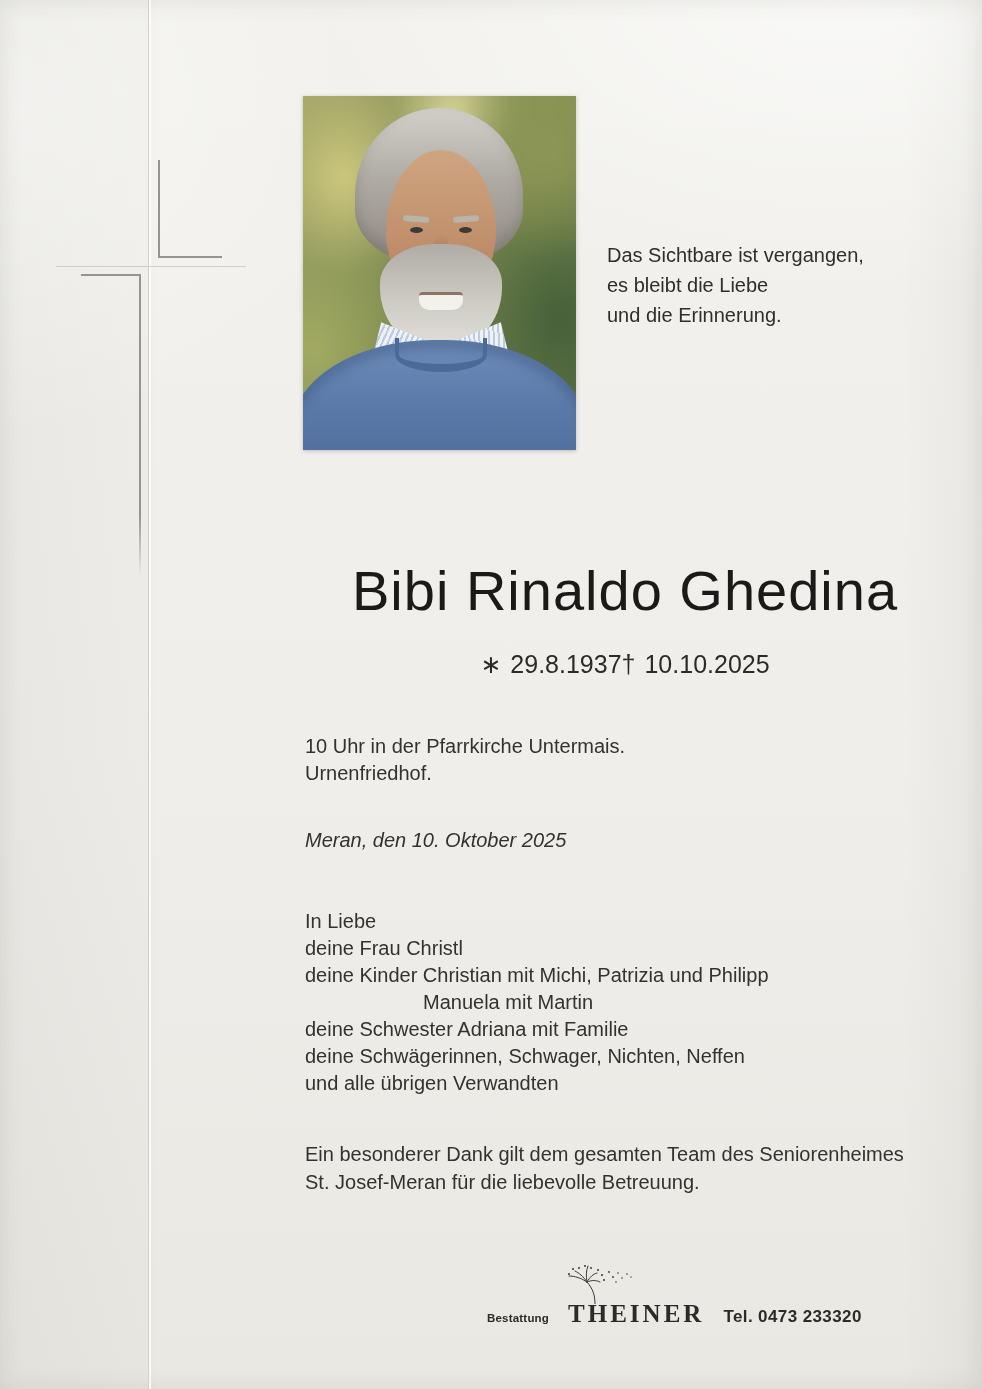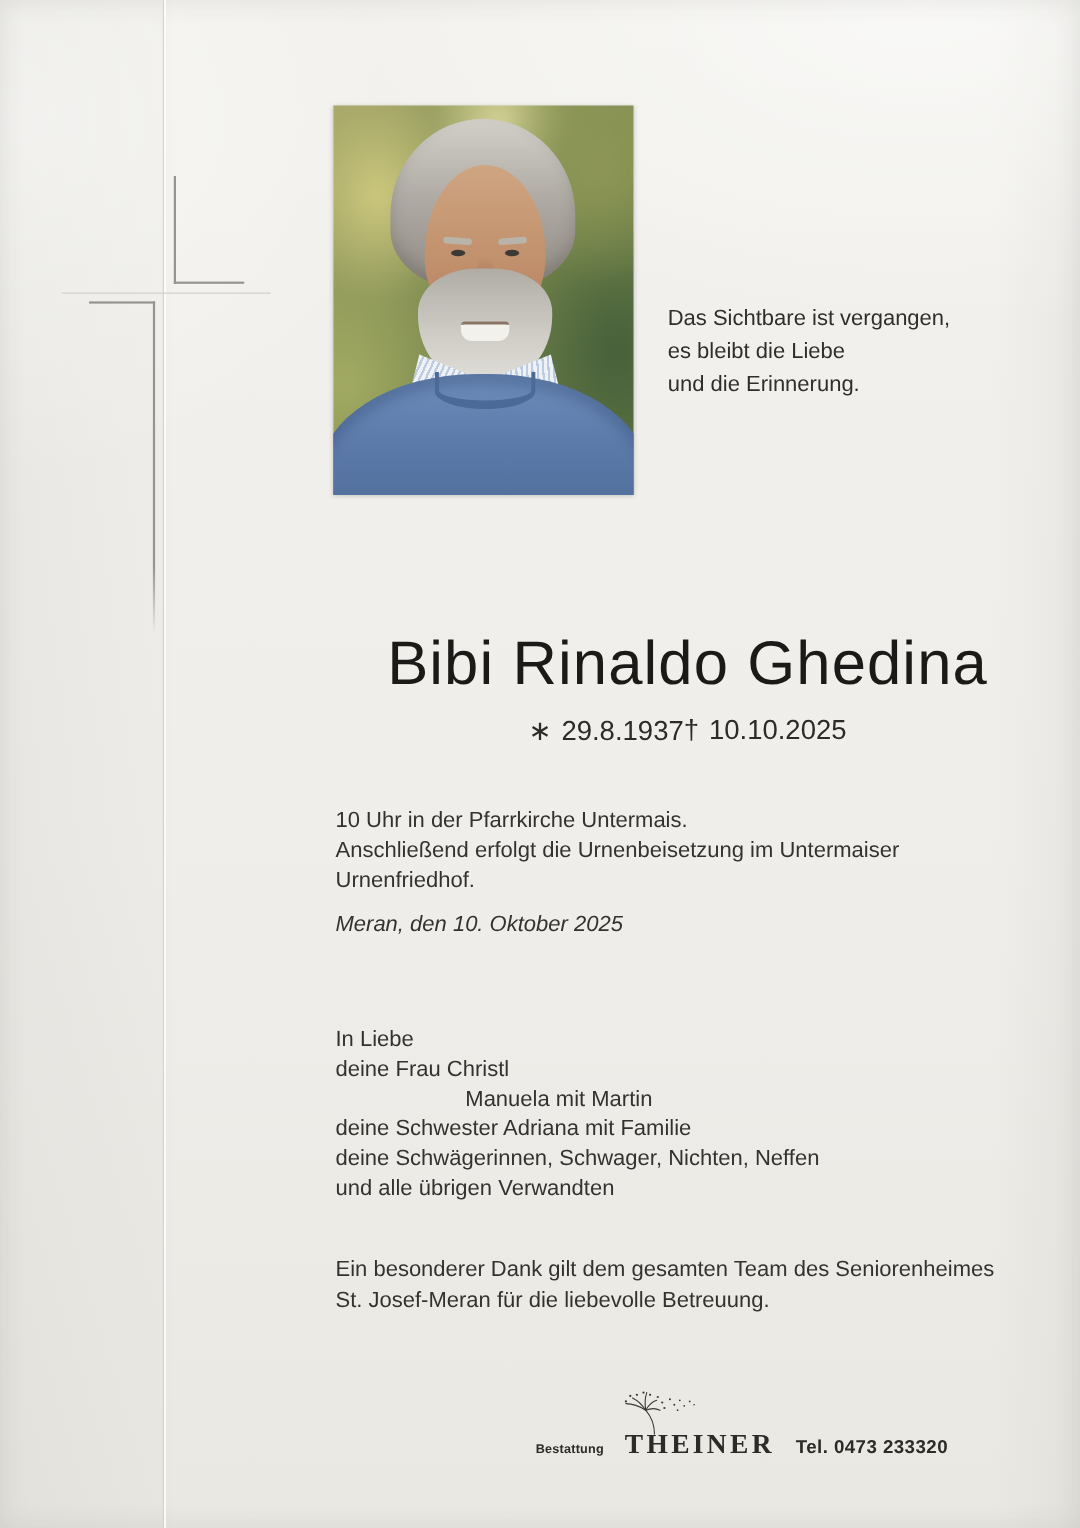--- a/index.html
+++ b/index.html
@@ -61,31 +61,31 @@
   .collar.l{left:66px;transform:rotate(14deg) skewY(8deg);}
   .collar.r{left:152px;transform:rotate(-14deg) skewY(-8deg);}
   .sweater{position:absolute;left:-12px;bottom:-6px;width:297px;height:116px;
            border-radius:48% 48% 0 0/78% 78% 0 0;
            background:linear-gradient(180deg,#6e8dbb 0%,#5b7aa9 55%,#51709e 100%);
            box-shadow:inset 0 10px 10px rgba(30,50,90,.25);}
   .neckline{position:absolute;left:92px;bottom:78px;width:92px;height:34px;
             border-radius:0 0 50% 50%;border-bottom:8px solid #4c6a97;border-left:4px solid #4c6a97;
             border-right:4px solid #4c6a97;box-sizing:border-box;background:transparent;}
   
-  .quote{position:absolute;left:607px;top:240px;font-size:20px;line-height:30px;color:#2f2e2b;margin-top:34px;}
+  .quote{position:absolute;left:607px;top:240px;font-size:20px;line-height:30px;color:#2f2e2b;}
   .intro{position:absolute;left:305px;top:492px;font-size:20px;color:#34322e;}
   .name{position:absolute;left:300px;top:558px;width:650px;text-align:center;
-        font-size:56px;font-weight:300;letter-spacing:1px;color:#1b1a18;margin-top:12px;}
+        font-size:56px;font-weight:300;letter-spacing:1px;color:#1b1a18;}
   .dates{position:absolute;left:300px;top:650px;width:650px;display:flex;justify-content:center;
          font-size:25px;color:#2c2b28;}
   .dates .sym{margin-right:9px;}
   .block{position:absolute;left:305px;font-size:20px;line-height:27px;color:#34322e;}
   .b-announce{top:733px;}
   .b-dateline{top:827px;font-style:italic;}
-  .b-family{top:932px;}
+  .b-family{top:908px;}
   .b-thanks{top:1140px;line-height:28px;}
   .indent{padding-left:118px;}
   
   .logo{position:absolute;left:487px;top:1266px;width:280px;height:68px;color:#2c2b28;}
   .logo-row{position:absolute;left:0;top:34px;display:flex;align-items:baseline;gap:19px;white-space:nowrap;}
   .logo-prefix{font-size:11.5px;font-weight:700;letter-spacing:.2px;}
   .logo-name{font-family:"Liberation Serif", serif;font-size:25px;letter-spacing:3px;font-weight:700;}
   .logo-phone{font-size:17px;font-weight:700;letter-spacing:.4px;}
   .tree{position:absolute;left:70px;top:-2px;}
 </style>
@@ -130,29 +130,29 @@
 
   <div class="name">Bibi Rinaldo Ghedina</div>
 
   <div class="dates">
     <span><span class="sym">∗</span><span>29.8.1937</span></span>
     <span><span class="sym">†</span><span>10.10.2025</span></span>
   </div>
 
   <div class="block b-announce">
     <div>10 Uhr in der Pfarrkirche Untermais.</div>
-    <div>Anschließend erfolgt die Urnenbeisetzung im Untermaiser</div>
     <div>Urnenfriedhof.</div>
   </div>
 
   <div class="block b-dateline">Meran, den 10. Oktober 2025</div>
 
   <div class="block b-family">
     <div>In Liebe</div>
     <div>deine Frau Christl</div>
+    <div>deine Kinder Christian mit Michi, Patrizia und Philipp</div>
     <div class="indent">Manuela mit Martin</div>
     <div>deine Schwester Adriana mit Familie</div>
     <div>deine Schwägerinnen, Schwager, Nichten, Neffen</div>
     <div>und alle übrigen Verwandten</div>
   </div>
 
   <div class="block b-thanks">
     <div>Ein besonderer Dank gilt dem gesamten Team des Seniorenheimes</div>
     <div>St. Josef-Meran für die liebevolle Betreuung.</div>
   </div>

